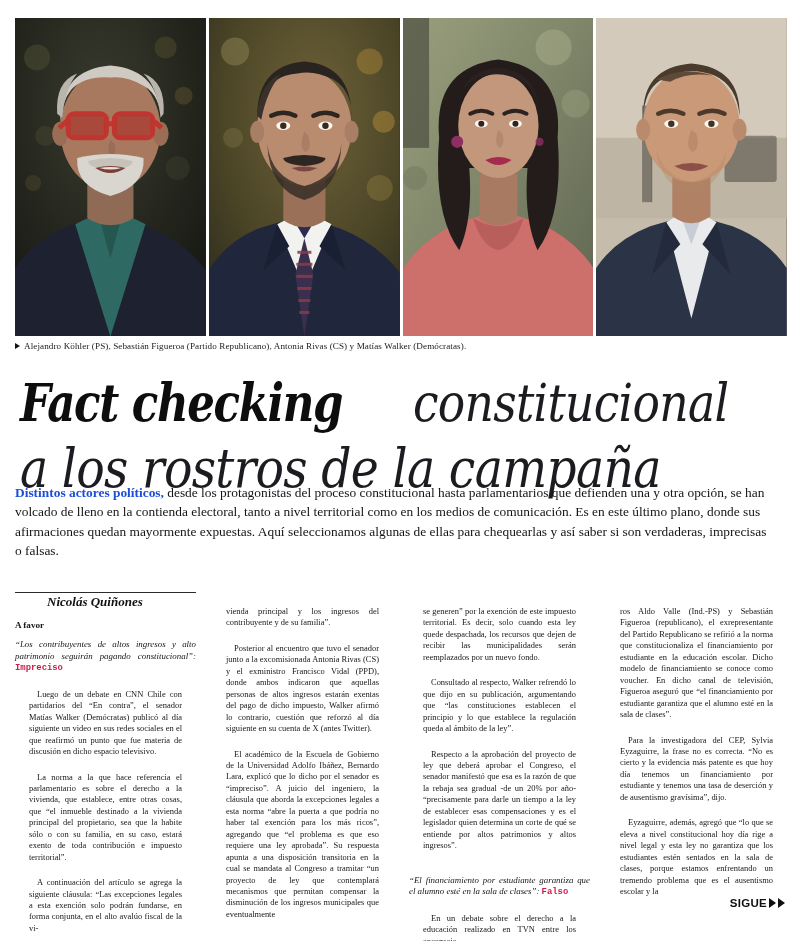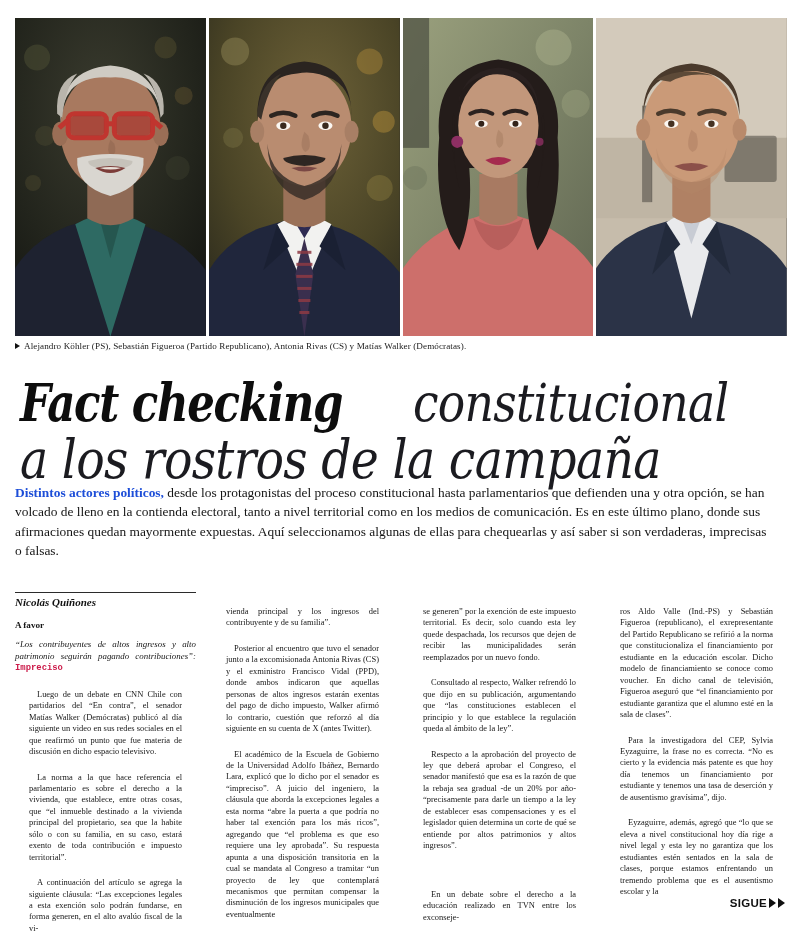--- a/index.html
+++ b/index.html
@@ -61,21 +61,21 @@
     position:absolute;
     left:20px;top:355px;
     width:770px;
     line-height:.99;
   }
   .hl-line{
     display:block;
     white-space:nowrap;
     font-size:53px;
   }
-  .hl-line1{ margin-bottom:2px; }
+  .hl-line1{ margin-bottom:11px; }
   .hl-bold{
     font-family:"DejaVu Serif", serif;
     font-weight:700;
     font-style:italic;
     letter-spacing:-1.6px;
     font-size:53px;
     transform:scaleX(.82);
     transform-origin:left center;
     display:inline-block;
     color:#0d0d0d;
@@ -127,24 +127,25 @@
   .col p{margin:14px;text-indent:8px;}
   .col p.noind{text-indent:0;}
   .byline-rule{
     height:1px;background:#2b2b2b;
     width:100%;
     margin-bottom:3px;
   }
   .byline{
     font-style:italic;
     font-weight:700;
-    font-size:11px;
+    font-size:13px;
     line-height:12px;
     margin-bottom:11px;
     color:#111;
+    margin-left:32px;
   }
   .sec-head{
     font-weight:700;
     font-size:9.1px;
     line-height:12px;
     margin-bottom:8px;
   }
   .claim{
     font-style:italic;
     font-size:8.9px;
@@ -420,37 +421,38 @@
   <div class="lead">
     <span class="kicker">Distintos actores políticos,</span><span> desde los protagonistas del proceso constitucional hasta parlamentarios que defienden una y otra opción, se han volcado de lleno en la contienda electoral, tanto a nivel territorial como en los medios de comunicación. Es en este último plano, donde sus afirmaciones quedan mayormente expuestas. Aquí seleccionamos algunas de ellas para chequearlas y así saber si son verdaderas, imprecisas o falsas.</span>
   </div>
 
   <div class="cols">
 
     <div class="col">
       <div class="byline-rule"></div>
       <div class="byline">Nicolás Quiñones</div>
       <div class="sec-head">A favor</div>
-      <div class="claim"><span>“Los contribuyentes de altos ingresos y alto patrimonio seguirán pagando contribuciones”: </span><span class="verdict">Impreciso</span></div>
+      <div class="claim"><span>“Los contribuyentes de altos ingresos y alto patrimonio seguirán pagando constitucional”: </span><span class="verdict">Impreciso</span></div>
       <p>Luego de un debate en CNN Chile con partidarios del “En contra”, el senador Matías Walker (Demócratas) publicó al día siguiente un video en sus redes sociales en el que reafirmó un punto que fue materia de discusión en dicho espacio televisivo.</p>
       <p>La norma a la que hace referencia el parlamentario es sobre el derecho a la vivienda, que establece, entre otras cosas, que “el inmueble destinado a la vivienda principal del propietario, sea que la habite sólo o con su familia, en su caso, estará exento de toda contribución e impuesto territorial”.</p>
-      <p>A continuación del artículo se agrega la siguiente cláusula: “Las excepciones legales a esta exención solo podrán fundarse, en forma generen, en el alto avalúo fiscal de la vi-</p>
+      <p>A continuación del artículo se agrega la siguiente cláusula: “Las excepciones legales a esta exención solo podrán fundarse, en forma conjunta, en el alto avalúo fiscal de la vi-</p>
     </div>
 
     <div class="col">
       <p class="noind">vienda principal y los ingresos del contribuyente y de su familia”.</p>
       <p>Posterior al encuentro que tuvo el senador junto a la excomisionada Antonia Rivas (CS) y el exministro Francisco Vidal (PPD), donde ambos indicaron que aquellas personas de altos ingresos estarán exentas del pago de dicho impuesto, Walker afirmó lo contrario, cuestión que reforzó al día siguiente en su cuenta de X (antes Twitter).</p>
       <p>El académico de la Escuela de Gobierno de la Universidad Adolfo Ibáñez, Bernardo Lara, explicó que lo dicho por el senador es “impreciso”. A juicio del ingeniero, la cláusula que aborda la excepciones legales a esta norma “abre la puerta a que podría no haber tal exención para los más ricos”, agregando que “el problema es que eso requiere una ley aprobada”. Su respuesta apunta a una disposición transitoria en la cual se mandata al Congreso a tramitar “un proyecto de ley que contemplará mecanismos que permitan compensar la disminución de los ingresos municipales que eventualmente</p>
     </div>
 
     <div class="col">
       <p class="noind">se generen” por la exención de este impuesto territorial. Es decir, solo cuando esta ley quede despachada, los recursos que dejen de recibir las municipalidades serán reemplazados por un nuevo fondo.</p>
       <p>Consultado al respecto, Walker refrendó lo que dijo en su publicación, argumentando que “las constituciones establecen el principio y lo que establece la regulación queda al ámbito de la ley”.</p>
       <p>Respecto a la aprobación del proyecto de ley que deberá aprobar el Congreso, el senador manifestó que esa es la razón de que la rebaja sea gradual -de un 20% por año- “precisamente para darle un tiempo a la ley de establecer esas compensaciones y es el legislador quien determina un corte de qué se entiende por altos patrimonios y altos ingresos”.</p>
       <div class="spacer"></div>
+      <div class="claim"><span>“El financiamiento por estudiante garantiza que el alumno esté en la sala de clases”: </span><span class="verdict">Falso</span></div>
       <p>En un debate sobre el derecho a la educación realizado en TVN entre los exconseje-</p>
     </div>
 
     <div class="col">
       <p class="noind">ros Aldo Valle (Ind.-PS) y Sebastián Figueroa (republicano), el exrepresentante del Partido Republicano se refirió a la norma que constitucionaliza el financiamiento por estudiante en la educación escolar. Dicho modelo de financiamiento se conoce como voucher. En dicho canal de televisión, Figueroa aseguró que “el financiamiento por estudiante garantiza que el alumno esté en la sala de clases”.</p>
       <p>Para la investigadora del CEP, Sylvia Eyzaguirre, la frase no es correcta. “No es cierto y la evidencia más patente es que hoy día tenemos un financiamiento por estudiante y tenemos una tasa de deserción y de ausentismo gravísima”, dijo.</p>
       <p>Eyzaguirre, además, agregó que “lo que se eleva a nivel constitucional hoy día rige a nivel legal y esta ley no garantiza que los estudiantes estén sentados en la sala de clases, porque estamos enfrentando un tremendo problema que es el ausentismo escolar y la</p>
     </div>
   </div>
 

